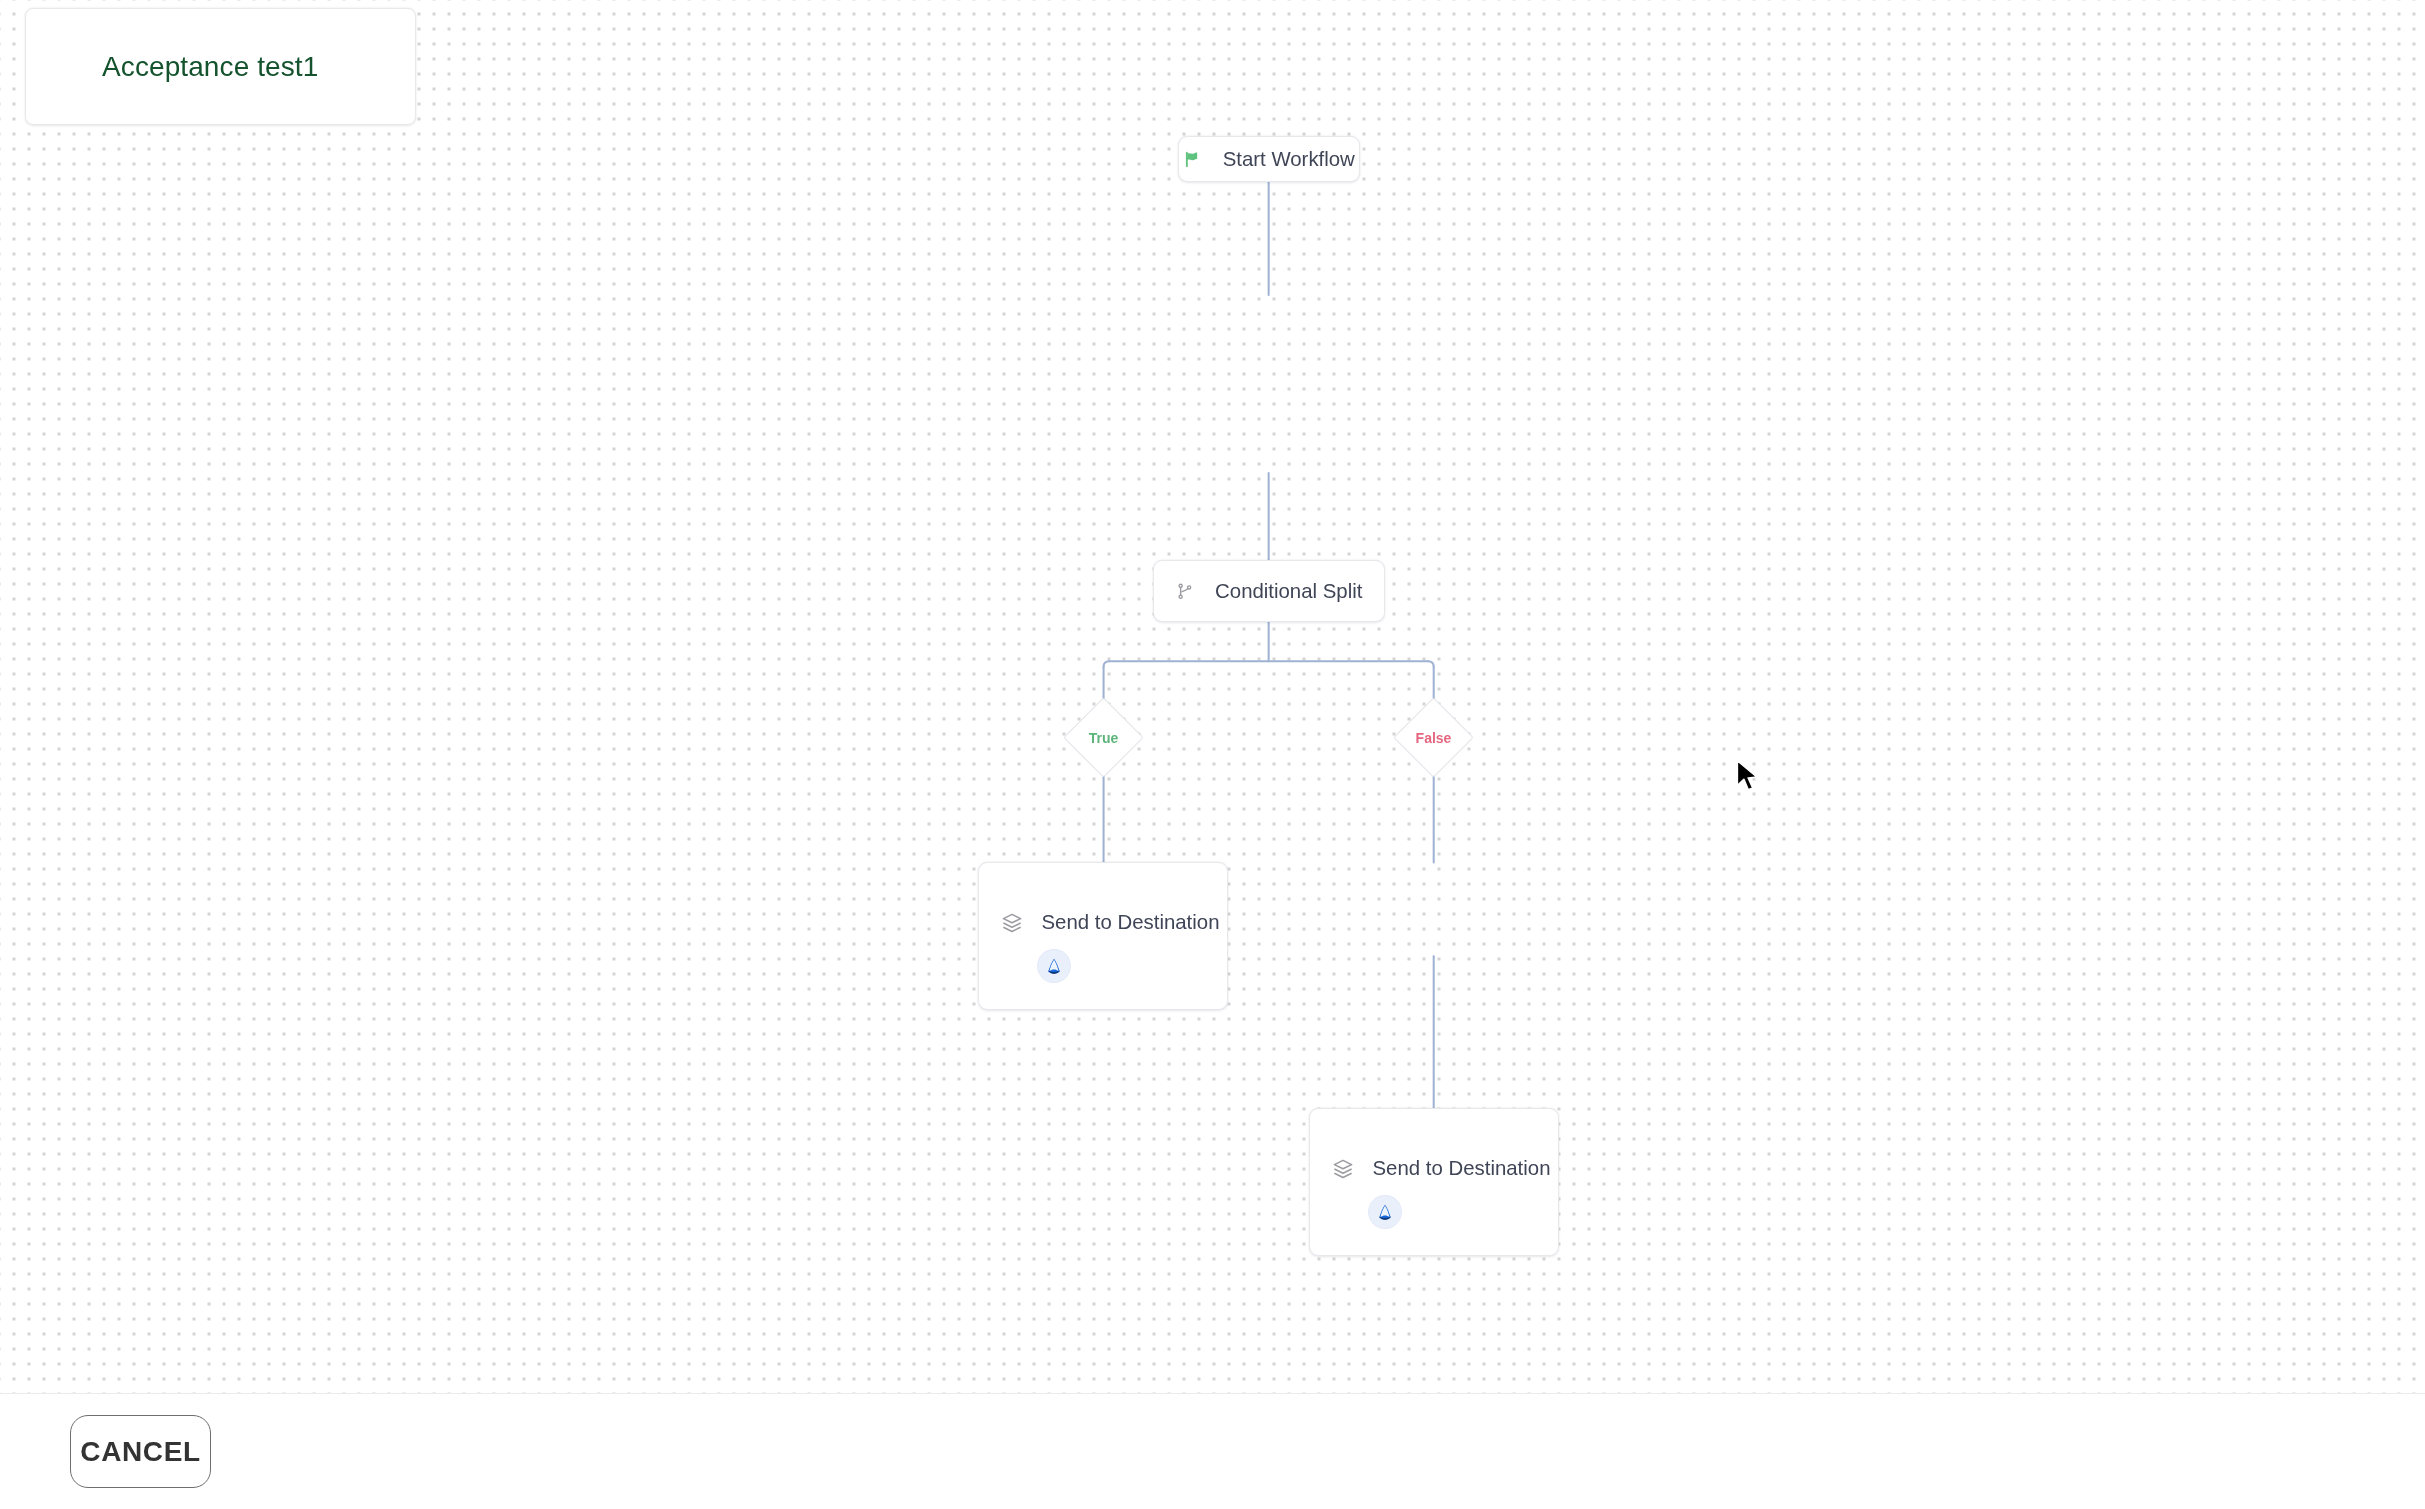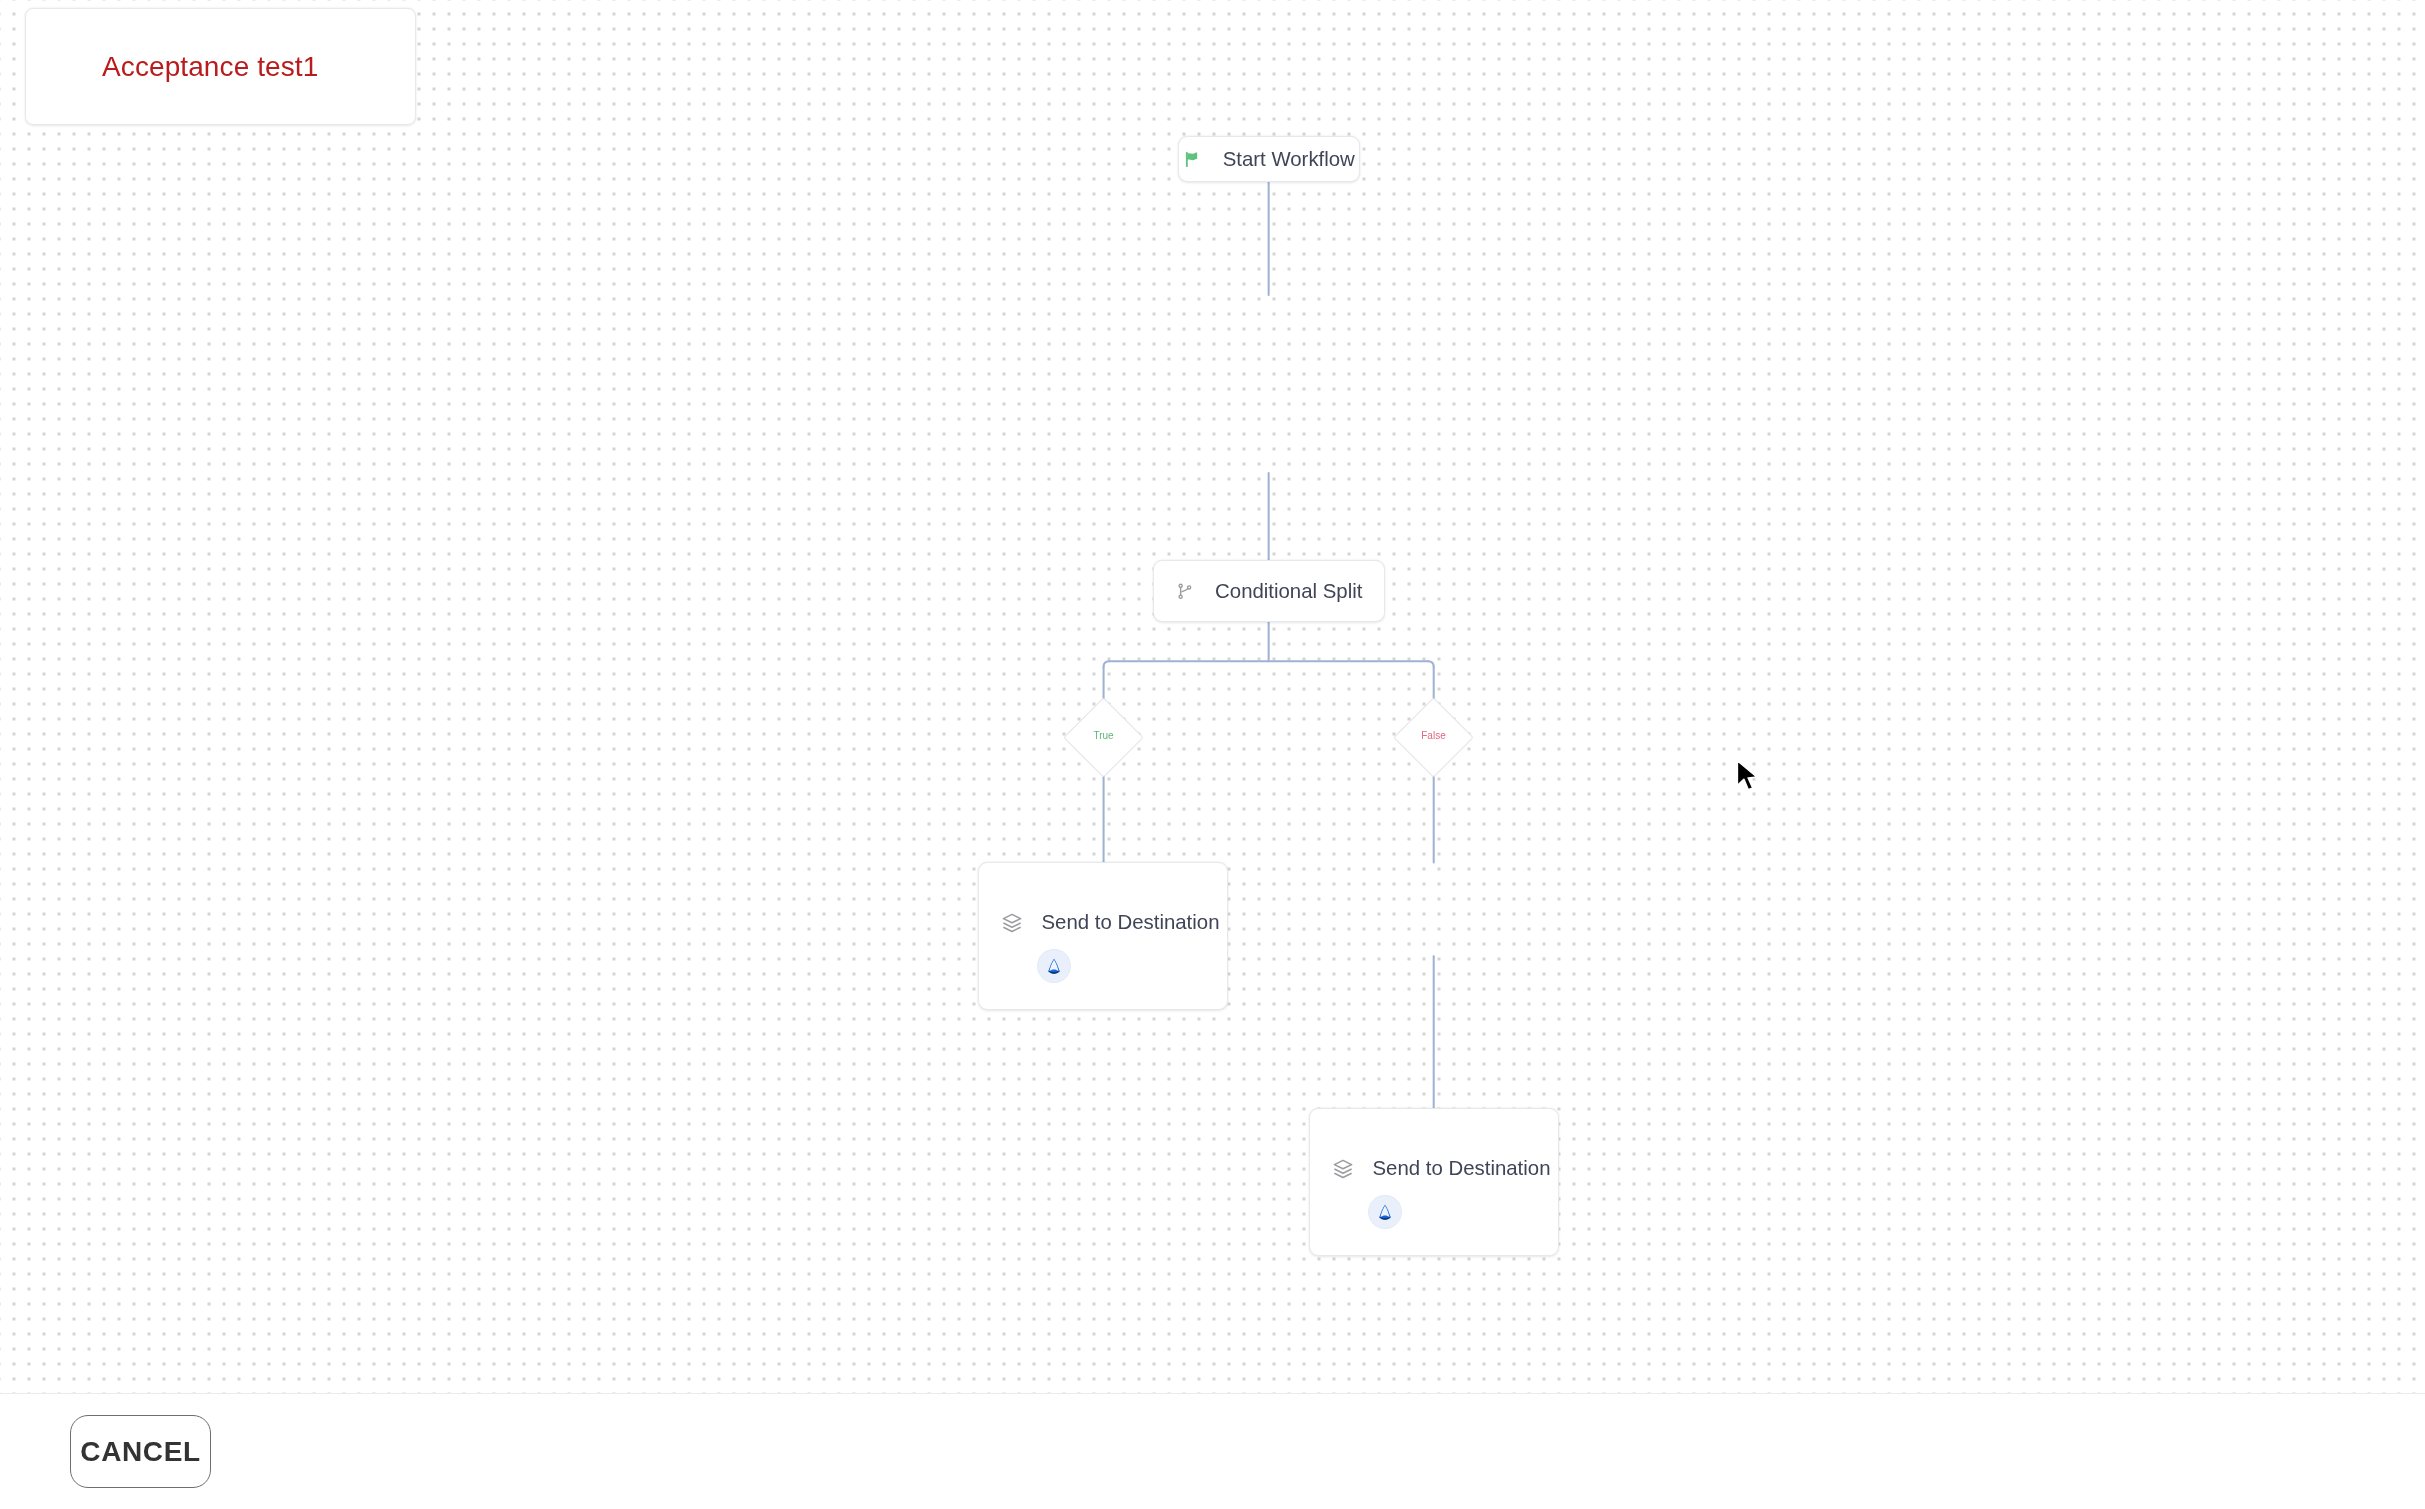--- a/index.html
+++ b/index.html
@@ -45,21 +45,21 @@
 
   #title-card {
     left: 25px; top: 8.3px;
     width: 391px; height: 117px;
     display: flex;
     align-items: center;
     padding-left: 76px;
   }
   #title-card .title-text {
     font-size: 28px;
-    color: #b91c1c;
+    color: #14532d;
     letter-spacing: 0.1px;
   }
 
   #reentry-card {
     left: 25px; top: 174px;
     width: 641px; height: 107px;
     display: flex;
     flex-direction: column;
     justify-content: center;
     padding-left: 76px;
@@ -140,24 +140,25 @@
   .diamond {
     position: absolute;
     width: 57px; height: 57px;
     background: #ffffff;
     border: 0.9px solid #e4e5e9;
     transform: rotate(45deg);
     border-radius: 2.8px;
   }
   .diamond-label {
     position: absolute;
-    font-size: 10px;
+    font-size: 14px;
     text-align: center;
     width: 111px;
     white-space: nowrap;
+    font-weight: bold;
   }
   .dl-true  { color: #5cb47a; }
   .dl-false { color: #e4677f; }
 
   
   #bottom-bar {
     position: absolute;
     left: 0; top: 1393px;
     width: 2426px; height: 117px;
     background: #ffffff;

